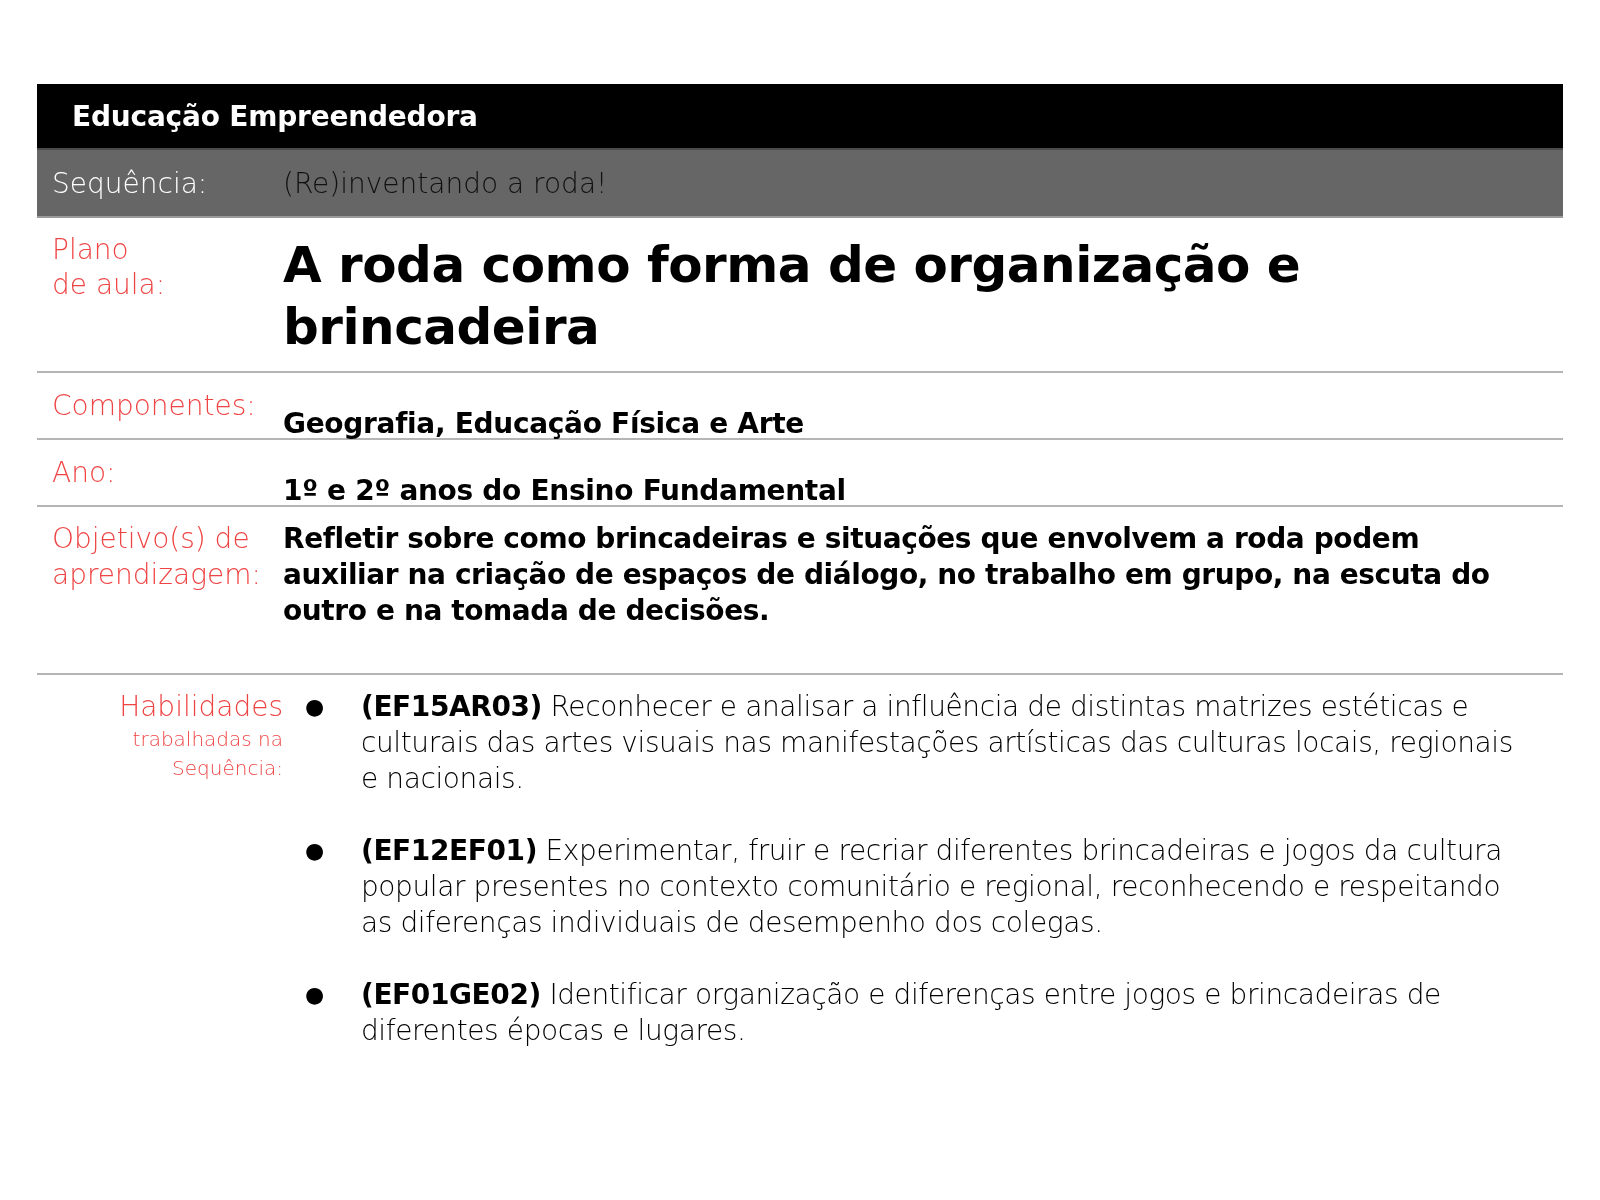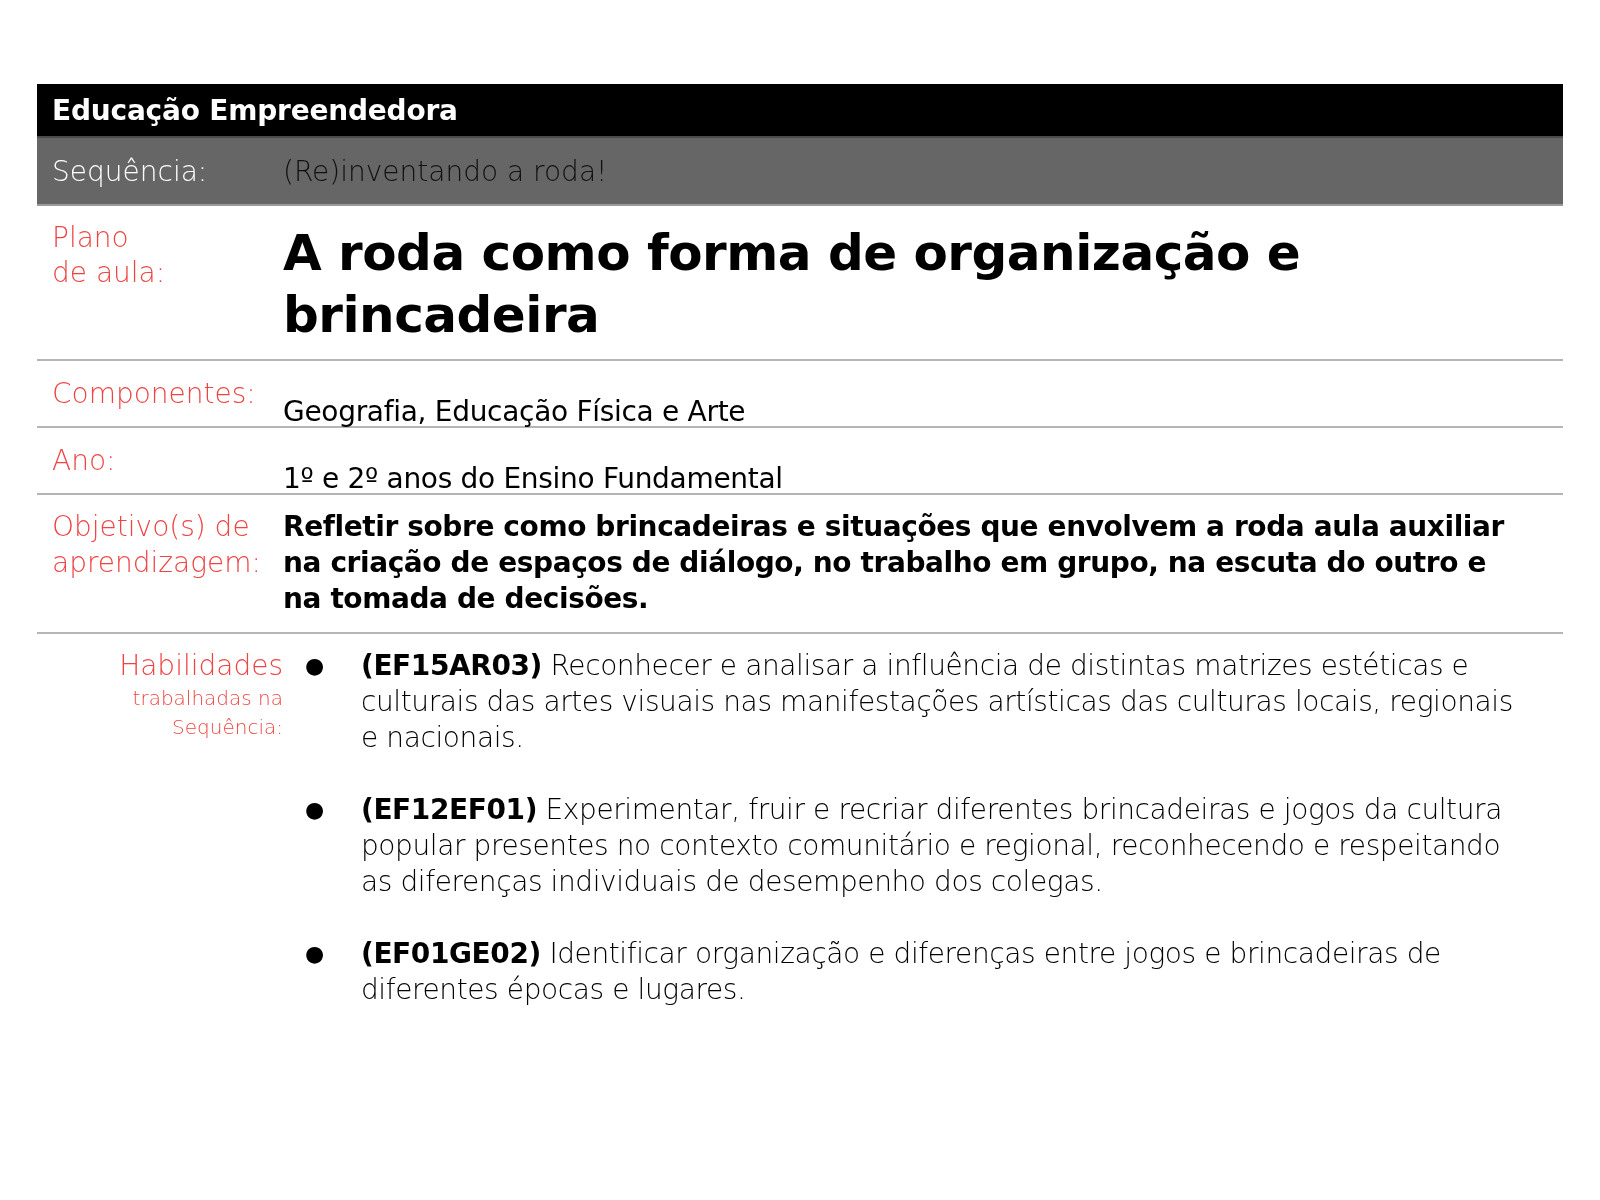--- a/index.html
+++ b/index.html
@@ -36,23 +36,24 @@
     }
     .value {
       flex: 1;
       box-sizing: border-box;
       padding-right: 30px;
     }
 
     
     .hdr {
       background: #000;
-      height: 54px;
+      height: 66px;
       border-bottom: 2px solid #4a4a4a;
       align-items: center;
+      padding-left: 20px;
     }
     .hdr .title {
       color: #fff;
       font-weight: bold;
       font-size: 28px;
       padding-left: 15px;
       letter-spacing: -0.2px;
     }
 
     
@@ -92,28 +93,28 @@
     
     .simple {
       height: 67px;
       align-items: center;
     }
     .simple .label {
       font-size: 28px;
     }
     .simple .value {
       font-size: 28px;
-      font-weight: normal;
+      font-weight: bold;
       letter-spacing: -0.3px;
       margin-top: 36px;
     }
 
     
     .obj {
-      height: 139px;
+      height: 168px;
       padding-top: 14px;
     }
     .obj .label {
       font-size: 28px;
       line-height: 36px;
     }
     .obj .value {
       font-size: 28px;
       font-weight: bold;
       line-height: 36px;
@@ -191,21 +192,21 @@
   <div class="row simple">
     <div class="label">Ano:</div>
     <div class="value">1º e 2º anos do Ensino Fundamental</div>
   </div>
 
   <div class="row obj">
     <div class="label">
       <div>Objetivo(s) de</div>
       <div>aprendizagem:</div>
     </div>
-    <div class="value">Refletir sobre como brincadeiras e situações que envolvem a roda aula auxiliar na criação de espaços de diálogo, no trabalho em grupo, na escuta do outro e na tomada de decisões.</div>
+    <div class="value">Refletir sobre como brincadeiras e situações que envolvem a roda podem auxiliar na criação de espaços de diálogo, no trabalho em grupo, na escuta do outro e na tomada de decisões.</div>
   </div>
 
   <div class="row hab">
     <div class="label">
       <div>Habilidades</div>
       <span class="small">trabalhadas na</span>
       <span class="small">Sequência:</span>
     </div>
     <div class="value">
       <div class="skill">

